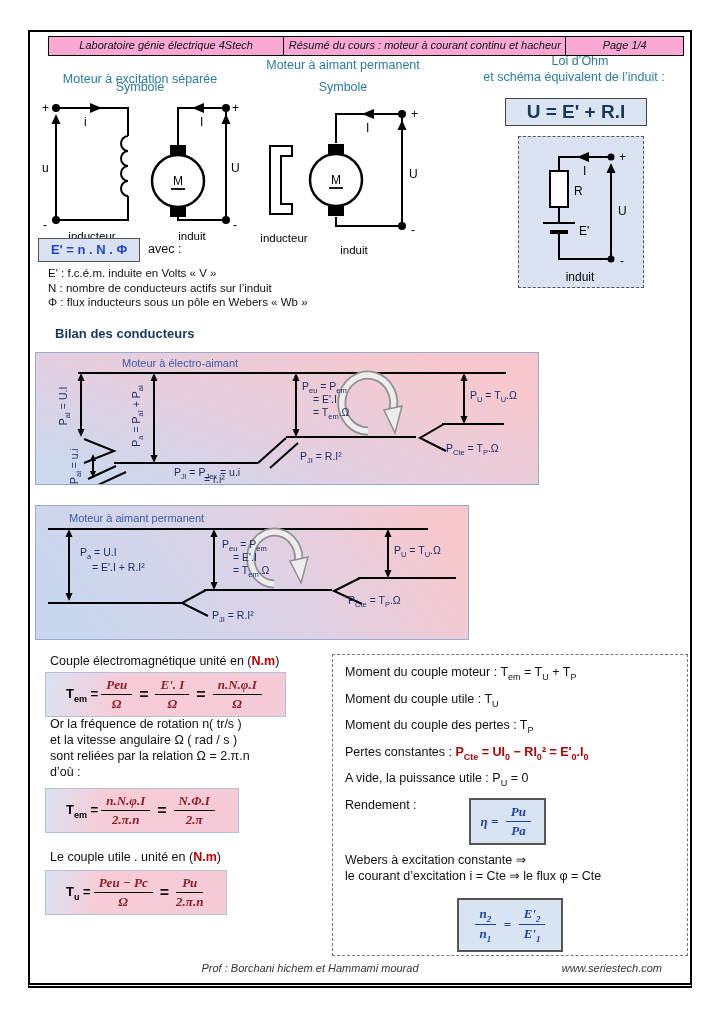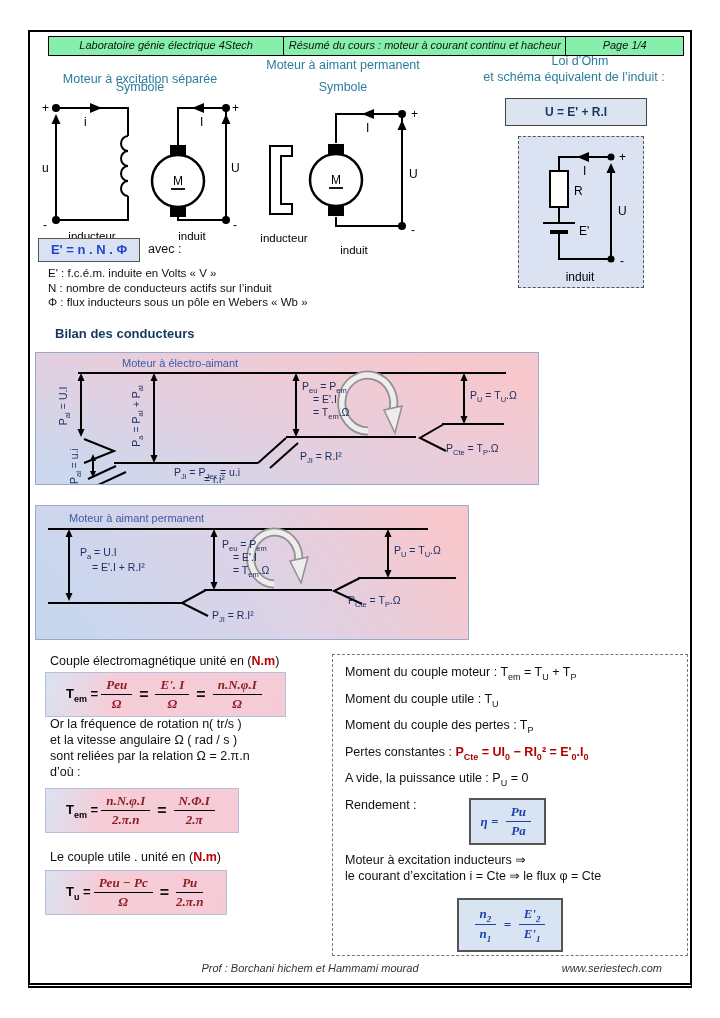--- a/index.html
+++ b/index.html
@@ -1,26 +1,26 @@
 <!DOCTYPE html>
 <html><head>
 <meta charset="utf-8">
 <style>
   html,body{margin:0;padding:0;background:#fff;}
   body{width:720px;height:1018px;position:relative;font-family:"Liberation Sans",sans-serif;color:#111;}
   .page{position:absolute;left:28px;top:30px;width:660px;height:951px;border:2px solid #000;border-bottom:5px double #000;background:#fff;}
   .abs{position:absolute;}
   
-  .hdr{position:absolute;top:4px;left:18px;width:634px;height:18px;display:flex;border:1.5px solid #000;background:#86efac;}
+  .hdr{position:absolute;top:4px;left:18px;width:634px;height:18px;display:flex;border:1.5px solid #000;background:#f9a8d4;}
   .hdr .cell{border-right:1.5px solid #000;font:italic 11px "Liberation Sans",sans-serif;text-align:center;line-height:17px;overflow:hidden;}
   .hdr .cell:last-child{border-right:none;}
   .teal{color:#2b7d9c;font-size:12.5px;text-align:center;}
   .navy{color:#17365d;}
   .fbox{background:#d9e2f3;border:1.5px solid #555;text-align:center;font-weight:bold;}
-  .ubox{background:#dbe5f1;border:1.5px solid #444;text-align:center;font-weight:bold;color:#17375e;font-size:12px;line-height:26px;}
+  .ubox{background:#dbe5f1;border:1.5px solid #444;text-align:center;font-weight:bold;color:#17375e;font-size:19px;line-height:26px;}
   .ebox{color:#2244cc;font-size:13px;line-height:22px;}
   .defs div{font-size:11.5px;line-height:14.5px;color:#111;}
   .diag{border:1px solid #99aacc;}
   .d1bg{background:linear-gradient(200deg,#f6c8ce 15%,#e5cede 55%,#ccd8ee 92%);}
   .d2bg{background:linear-gradient(235deg,#f6c8ce 10%,#ddd2e6 48%,#c9d7ee 88%);}
   .dtitle{font-size:11px;color:#3b5aa8;}
   .dsvg text{font:10.5px "Liberation Sans",sans-serif;fill:#1d2f63;}
   .dsvg .sb{font-size:7.5px;}
   .csvg text{font:12px "Liberation Sans",sans-serif;fill:#000;}
   .csvg .lbl{font-size:11.5px;}
@@ -302,21 +302,21 @@
     <div class="ln"><span>Moment du couple des pertes : T</span><sub>P</sub></div>
     <div class="ln"><span>Pertes constantes : </span><span class="redf"><span>P</span><sub>Cte</sub><span> = UI</span><sub>0</sub><span> − RI</span><sub>0</sub><span>² = E'</span><sub>0</sub><span>.I</span><sub>0</sub></span></div>
     <div class="ln"><span>A vide, la puissance utile : P</span><sub>U</sub><span> = 0</span></div>
     <div style="display:flex;align-items:flex-start;margin-bottom:8px;">
       <div class="ln" style="margin:0;">Rendement :</div>
       <div class="bluebox" style="margin-left:52px;padding:4px 10px;">
         <span class="mathblue">η =</span>
         <span class="frac mathblue"><span class="n" style="border-color:#1f3faa;">Pu</span><span class="d">Pa</span></span>
       </div>
     </div>
-    <div class="ln" style="margin-bottom:2px;">Moteur à excitation inducteurs ⇒</div>
+    <div class="ln" style="margin-bottom:2px;">Webers à excitation constante ⇒</div>
     <div class="ln">le courant d’excitation  i = Cte ⇒ le flux  φ = Cte</div>
     <div class="bluebox" style="width:86px;margin:15px auto 0;padding:6px 8px;">
       <span class="frac mathblue"><span class="n" style="border-color:#1f3faa;"><span>n</span><sub>2</sub></span><span class="d"><span>n</span><sub>1</sub></span></span>
       <span class="mathblue">=</span>
       <span class="frac mathblue"><span class="n" style="border-color:#1f3faa;"><span>E'</span><sub>2</sub></span><span class="d"><span>E'</span><sub>1</sub></span></span>
     </div>
   </div>
 
   <div class="abs ftr" style="left:120px;top:930px;width:320px;text-align:center;">Prof : Borchani hichem et Hammami mourad</div>
   <div class="abs ftr" style="right:28px;top:930px;width:160px;text-align:right;">www.seriestech.com</div>

